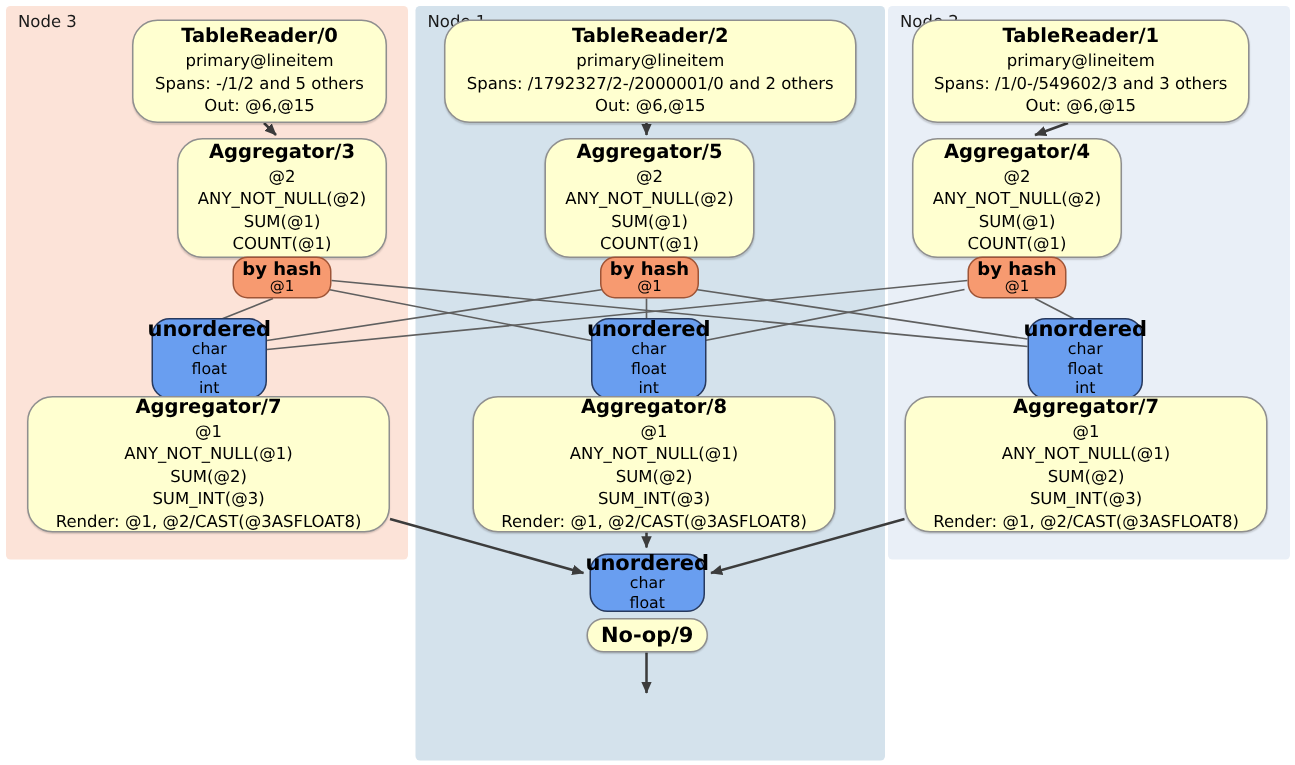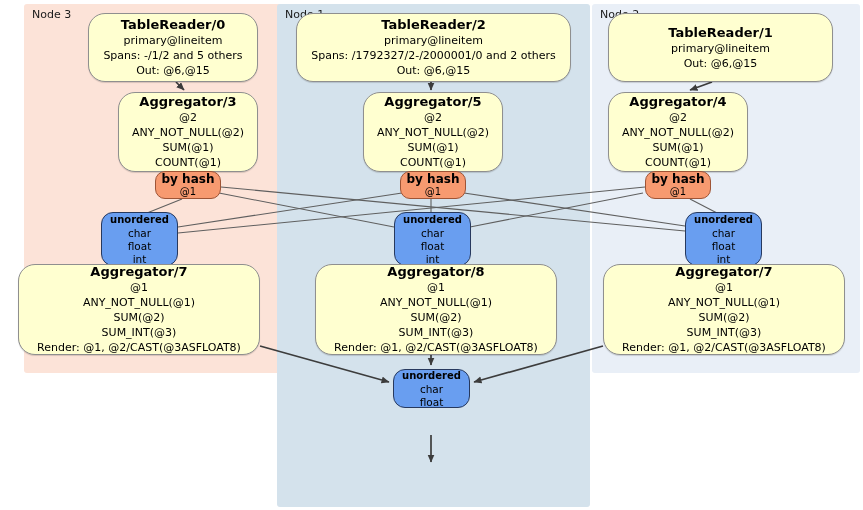--- a/index.html
+++ b/index.html
@@ -1,37 +1,37 @@
 <!DOCTYPE html>
 <html style="--node3-bg: #fce3d8; --node1-bg: #d4e2ec; --node2-bg: #e9eff7; --processor-bg: #ffffd0; --router-bg: #f79a70; --sync-bg: #699ef0;"><head>
 <meta charset="utf-8">
 <style>
   html,body{margin:0;padding:0;background:#ffffff;}
   body{font-family:"DejaVu Sans","Liberation Sans",sans-serif;color:#000;}
   #canvas{position:relative;width:863px;height:510px;background:#fff;overflow:hidden;}
 
   .region{position:absolute;border-radius:3px;z-index:0;}
   .region .region-label{position:absolute;top:4px;left:8px;font-size:11px;color:#1a1a1a;}
-  #region-node3{left:4px;top:4px;width:268px;height:369px;background:var(--node3-bg,#fce3d8);margin-left:20px;}
+  #region-node3{left:4px;top:4px;width:268px;height:369px;background:var(--node3-bg,#fce3d8);}
   #region-node1{left:277px;top:4px;width:313px;height:503px;background:var(--node1-bg,#d4e2ec);}
   #region-node2{left:592px;top:4px;width:268px;height:369px;background:var(--node2-bg,#e9eff7);}
 
   #edges{position:absolute;left:0;top:0;width:863px;height:510px;z-index:1;}
 
   .box{position:absolute;z-index:2;display:flex;flex-direction:column;justify-content:center;
        align-items:center;text-align:center;box-sizing:border-box;white-space:nowrap;}
   .proc{background:var(--processor-bg,#ffffd0);border:1px solid #8f8f8f;border-radius:17px;
         box-shadow:0 1px 1px rgba(0,0,0,0.15);}
   .proc .t{font-size:13px;font-weight:bold;line-height:16px;}
   .proc .l{font-size:11px;line-height:15px;}
   .router{background:var(--router-bg,#f79a70);border:1px solid #9e5436;border-radius:10px;}
   .router .t{font-size:12px;font-weight:bold;line-height:13px;}
   .router .l{font-size:10px;line-height:12px;}
   .sync{background:var(--sync-bg,#699ef0);border:1px solid #27395e;border-radius:12px;}
-  .sync .t{font-size:10px;font-weight:bold;line-height:14px;}
+  .sync .t{font-size:14px;font-weight:bold;line-height:14px;}
   .sync .l{font-size:10.5px;line-height:13px;}
   .terminal .t{font-size:14px;font-weight:bold;line-height:16px;}
 </style>
 </head>
 <body>
 
 <div id="canvas">
 
   <div class="region" id="region-node3">
     <span class="region-label">Node 3</span>
@@ -79,20 +79,21 @@
   </div>
   <div class="box proc" style="left:296px;top:13px;width:275px;height:69px">
     <div class="t">TableReader/2</div>
     <div class="l">primary@lineitem</div>
     <div class="l">Spans: /1792327/2-/2000001/0 and 2 others</div>
     <div class="l">Out: @6,@15</div>
   </div>
   <div class="box proc" style="left:608px;top:13px;width:225px;height:69px">
     <div class="t">TableReader/1</div>
     <div class="l">primary@lineitem</div>
+    <div class="l">Spans: /1/0-/549602/3 and 3 others</div>
     <div class="l">Out: @6,@15</div>
   </div>
 
   <div class="box proc" style="left:118px;top:92px;width:140px;height:80px">
     <div class="t">Aggregator/3</div>
     <div class="l">@2</div>
     <div class="l">ANY_NOT_NULL(@2)</div>
     <div class="l">SUM(@1)</div>
     <div class="l">COUNT(@1)</div>
   </div>
@@ -166,14 +167,17 @@
     <div class="l">SUM(@2)</div>
     <div class="l">SUM_INT(@3)</div>
     <div class="l">Render: @1, @2/CAST(@3ASFLOAT8)</div>
   </div>
 
   <div class="box sync" style="left:393px;top:369px;width:77px;height:39px">
     <div class="t">unordered</div>
     <div class="l">char</div>
     <div class="l">float</div>
   </div>
+  <div class="box proc terminal" style="left:391px;top:412px;width:81px;height:23px">
+    <div class="t">No-op/9</div>
+  </div>
 
 </div>
 
 </body></html>

